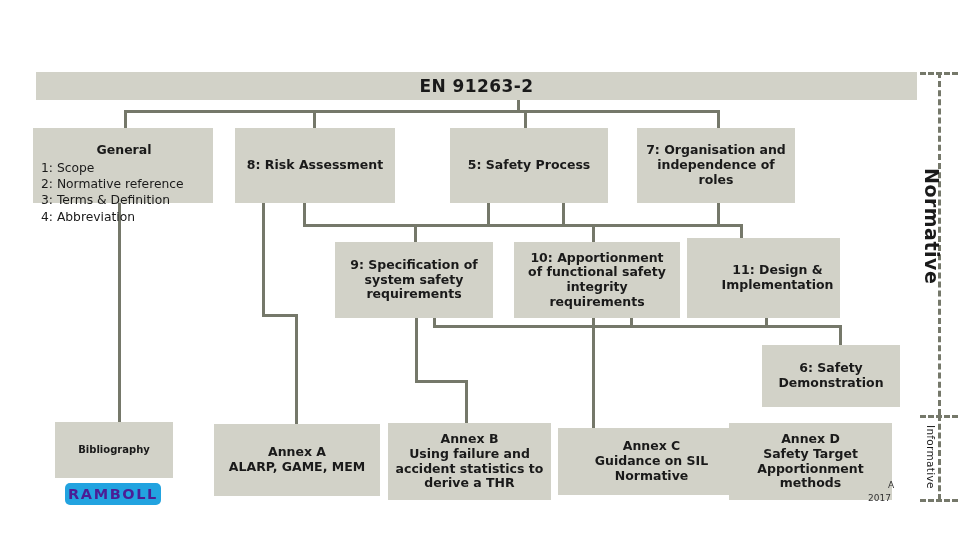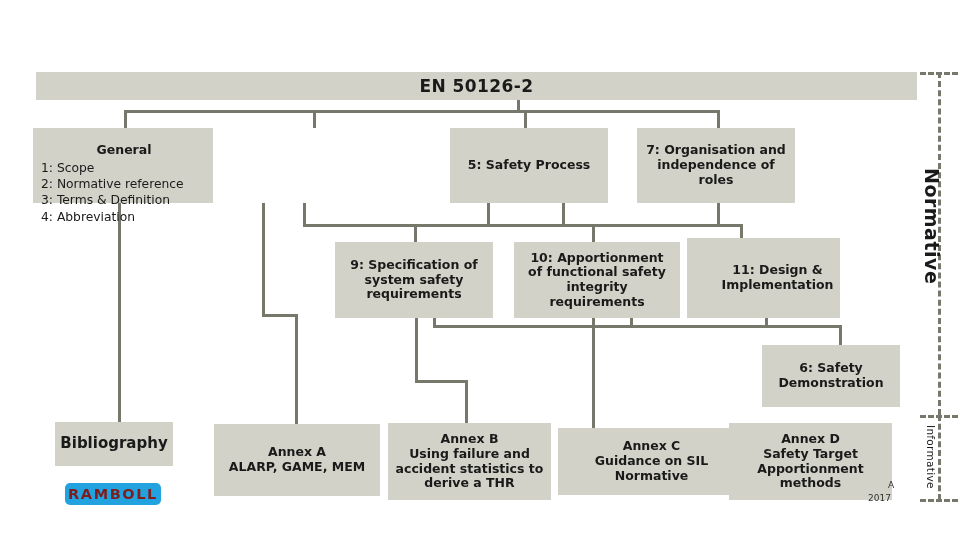--- a/index.html
+++ b/index.html
@@ -90,21 +90,21 @@
     z-index: 2;
   }
   .side-label.normative { font-size: 19px; letter-spacing: 0.5px; }
   .side-label.informative { font-size: 10.5px; font-weight: normal; letter-spacing: 0.3px; }
 
   
   .logo {
     position: absolute;
     background: #22a3e0;
     border-radius: 5px;
-    color: #7f1d1d;
+    color: #4c1d95;
     font-size: 14.5px;
     font-weight: bold;
     letter-spacing: 1.6px;
     display: flex;
     align-items: center;
     justify-content: center;
     z-index: 4;
   }
 
   .corner-text {
@@ -114,38 +114,41 @@
     z-index: 4;
     white-space: nowrap;
   }
 </style>
 </head>
 <body>
 
 <div id="slide">
 
   <div class="box title-bar" style="left:36px; top:72px; width:881px; height:28px;">
-    <span class="line">EN 50126-2</span>
+    <span class="line">EN 91263-2</span>
   </div>
 
   <div class="ln lnv" style="left:517px; top:100px; height:12px;"></div>
   <div class="ln lnh" style="left:124px; top:110px; width:596px;"></div>
   <div class="ln lnv" style="left:124px; top:110px; height:18px;"></div>
   <div class="ln lnv" style="left:313px; top:110px; height:18px;"></div>
   <div class="ln lnv" style="left:524px; top:110px; height:18px;"></div>
   <div class="ln lnv" style="left:717px; top:110px; height:18px;"></div>
 
   <div class="box general" style="left:33px; top:128px; width:180px; height:75px;">
     <span class="gen-head">General</span>
     <span class="line">1: Scope</span>
     <span class="line">2: Normative reference</span>
     <span class="line">3: Terms &amp; Definition</span>
     <span class="line">4: Abbreviation</span>
   </div>
 
+  <div class="box" style="left:235px; top:128px; width:160px; height:75px; font-size:12.5px;">
+    <span class="line">8: Risk Assessment</span>
+  </div>
 
   <div class="box" style="left:450px; top:128px; width:158px; height:75px; font-size:12.5px;">
     <span class="line">5: Safety Process</span>
   </div>
 
   <div class="box" style="left:637px; top:128px; width:158px; height:75px; font-size:12.5px;">
     <span class="line">7: Organisation and</span>
     <span class="line">independence of</span>
     <span class="line">roles</span>
   </div>
@@ -197,21 +200,21 @@
   <div class="ln lnv" style="left:592px; top:318px; height:126px;"></div>
   <div class="ln lnh" style="left:592px; top:442px; width:226px;"></div>
   <div class="ln lnv" style="left:640px; top:442px; height:12px;"></div>
   <div class="ln lnv" style="left:815px; top:442px; height:12px;"></div>
 
   <div class="box" style="left:762px; top:345px; width:138px; height:62px; font-size:12.5px;">
     <span class="line">6: Safety</span>
     <span class="line">Demonstration</span>
   </div>
 
-  <div class="box" style="left:55px; top:422px; width:118px; height:44px; font-size:15px;">
+  <div class="box" style="left:55px; top:422px; width:118px; height:56px; font-size:10px;">
     <span class="line">Bibliography</span>
   </div>
 
   <div class="box" style="left:214px; top:424px; width:166px; height:72px; font-size:12.5px;">
     <span class="line">Annex A</span>
     <span class="line">ALARP, GAME, MEM</span>
   </div>
 
   <div class="box" style="left:388px; top:423px; width:163px; height:77px; font-size:12.5px;">
     <span class="line">Annex B</span>

